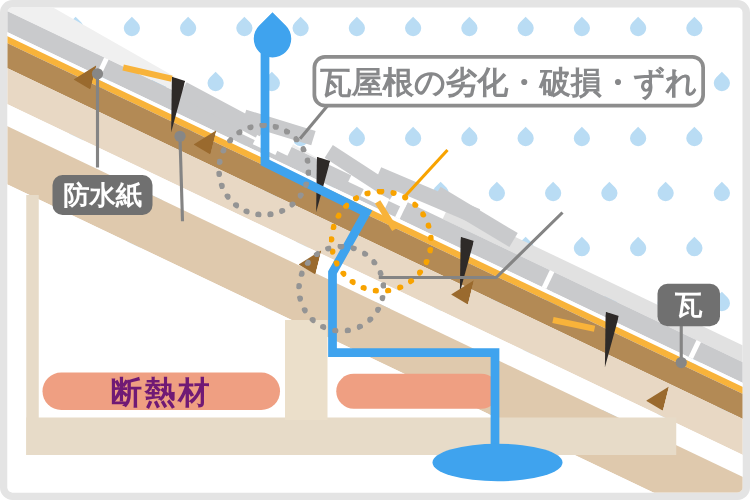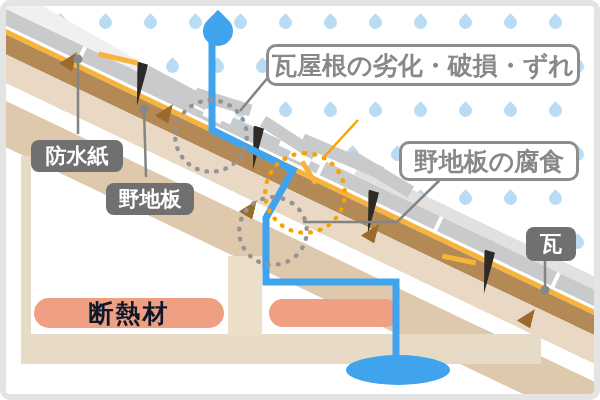--- a/index.html
+++ b/index.html
@@ -32,41 +32,41 @@
   .nail{position:absolute;width:11px;height:44px;background:#2e2a28;clip-path:polygon(0 0,100% 4%,58% 100%);}
   .wedge{position:absolute;width:15px;height:20px;background:#9a6a2e;clip-path:polygon(100% 0,100% 100%,0 78%);}
   
   #attic{z-index:4;}
   .wall-left{position:absolute;left:15px;top:150px;width:10px;height:208px;background:#e7dbc8;}
   .ceiling{position:absolute;left:15px;top:328px;width:520px;height:30px;background:#e7dbc8;}
   .column{position:absolute;left:222px;top:250px;width:34px;height:80px;background:#ebdfca;}
   .ins{position:absolute;background:#ef9f82;border-radius:15px;display:flex;align-items:center;justify-content:center;}
   .ins-left{left:28px;top:292px;width:190px;height:30px;}
   .ins-right{left:263px;top:293px;width:130px;height:28px;}
-  .ins span{color:#0f172a;font-weight:bold;font-size:25px;letter-spacing:2px;}
+  .ins span{color:#701a75;font-weight:bold;font-size:25px;letter-spacing:2px;}
   .areatext{position:absolute;color:#8c8c8c;font-weight:bold;font-size:27px;letter-spacing:3px;}
   .t-attic{left:70px;top:246px;}
   .t-room{left:266px;top:352px;}
   
   #lines{z-index:5;}
   
   .dotcircle{position:absolute;border-radius:50%;z-index:6;background:transparent;}
   .c-gray{border:5px dotted #949494;}
   .c-orange{border:5px dotted #f8a300;}
   #circle-tile{left:167px;top:92px;width:66px;height:66px;}
   #circle-sheet{left:257px;top:145px;width:74px;height:74px;}
   #circle-rot{left:231px;top:189px;width:62px;height:62px;}
   
   .callout{position:absolute;background:#ffffff;border:3px solid #8d8d8d;border-radius:10px;color:#87888a;font-weight:bold;display:flex;align-items:center;justify-content:center;z-index:7;white-space:nowrap;}
   .callout.orange{border-color:#f8a300;color:#f8a300;}
-  #co-tile{left:260px;top:38px;width:308px;height:36px;font-size:25px;}
+  #co-tile{left:244px;top:38px;width:308px;height:36px;font-size:25px;}
   #co-sheet{left:345px;top:86px;width:220px;height:34px;font-size:25px;}
   #co-rot{left:393px;top:135px;width:174px;height:34px;font-size:25px;}
   .tag{position:absolute;background:#707070;border-radius:8px;color:#ffffff;font-weight:bold;display:flex;align-items:center;justify-content:center;z-index:7;white-space:nowrap;}
-  #tag-paper{left:25px;top:134px;width:92px;height:32px;font-size:21px;}
+  #tag-paper{left:36px;top:134px;width:80px;height:32px;font-size:21px;}
   #tag-board{left:100px;top:177px;width:88px;height:32px;font-size:21px;}
   #tag-kawara{left:520px;top:221px;width:50px;height:34px;font-size:22px;}
 </style>
 </head>
 <body>
 
 <div class="frame">
 
   <div class="layer" id="rain">
       <span class="raindrop" style="left: 48px; top: 10px;"></span>
@@ -232,19 +232,17 @@
     <circle cx="545" cy="290" r="4.5" fill="#878787"></circle>
   </svg>
 
   <div class="bigdrop"></div>
 
   <div class="dotcircle c-gray" id="circle-tile"></div>
   <div class="dotcircle c-orange" id="circle-sheet"></div>
   <div class="dotcircle c-gray" id="circle-rot"></div>
 
   <div class="callout" id="co-tile">瓦屋根の劣化・破損・ずれ</div>
-  <div class="callout" id="co-rot">野地板の腐食</div>
 
   <div class="tag" id="tag-paper">防水紙</div>
-  <div class="tag" id="tag-board">野地板</div>
   <div class="tag" id="tag-kawara">瓦</div>
 
 </div>
 
 </body></html>

